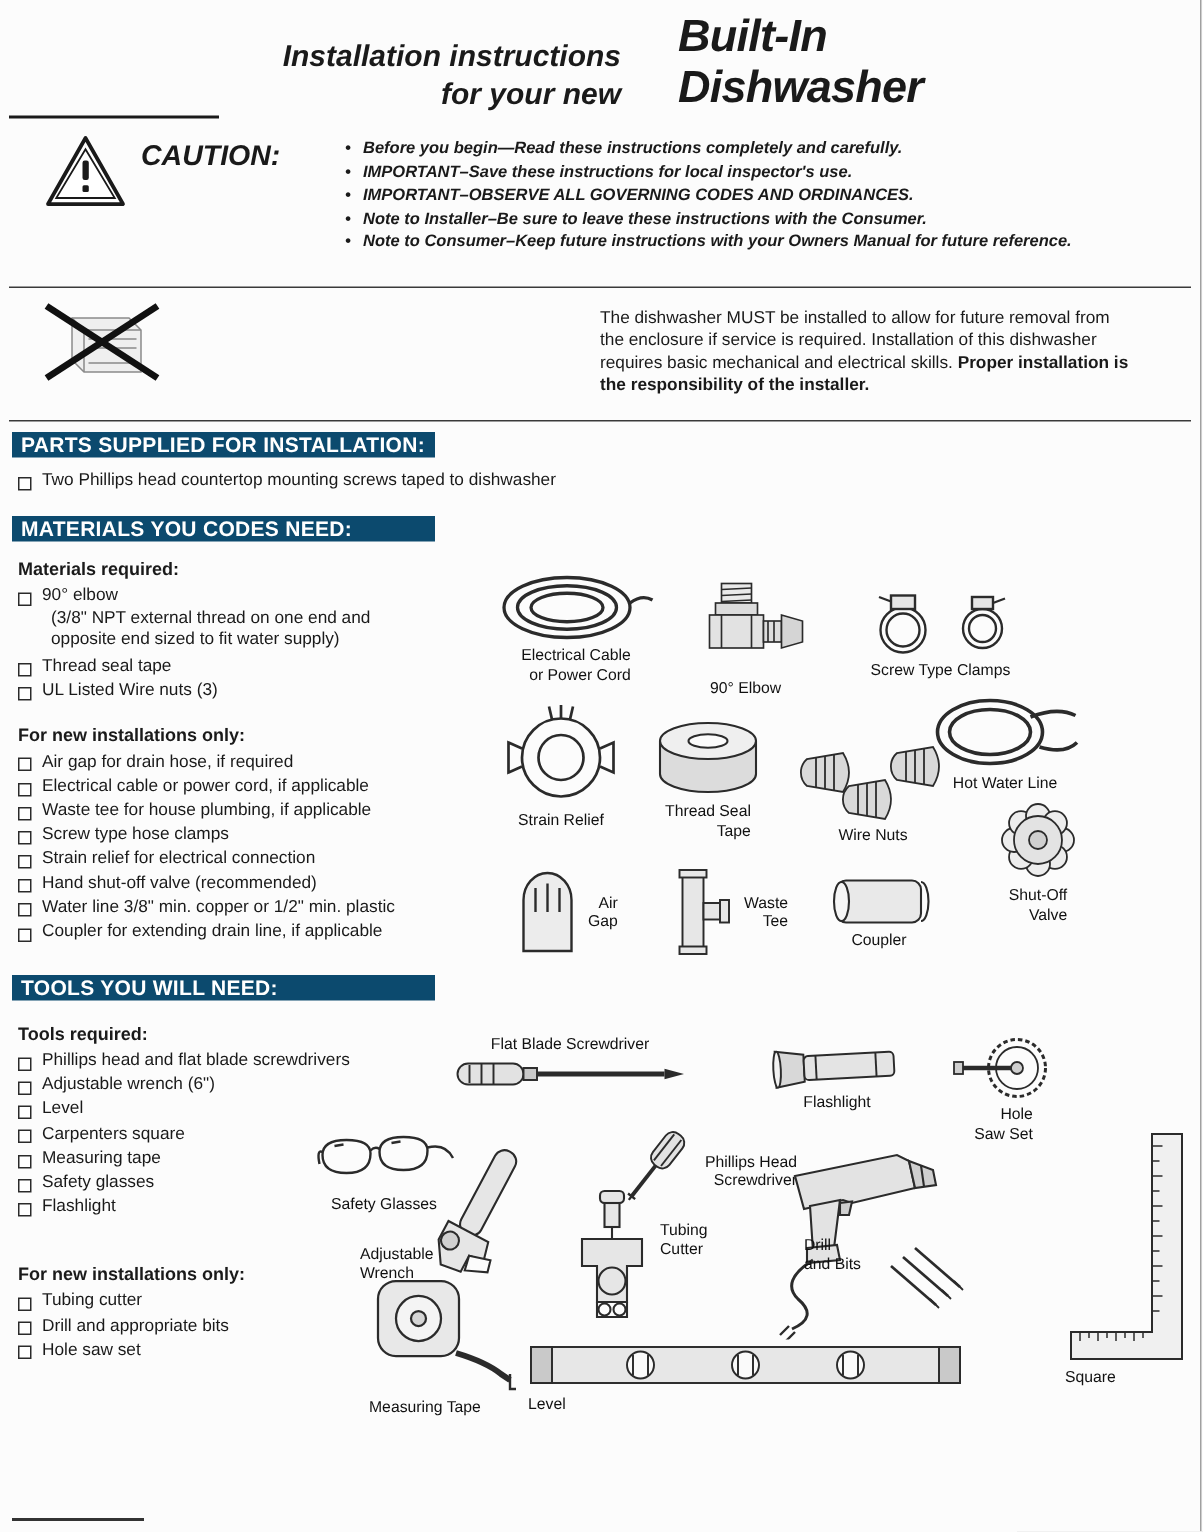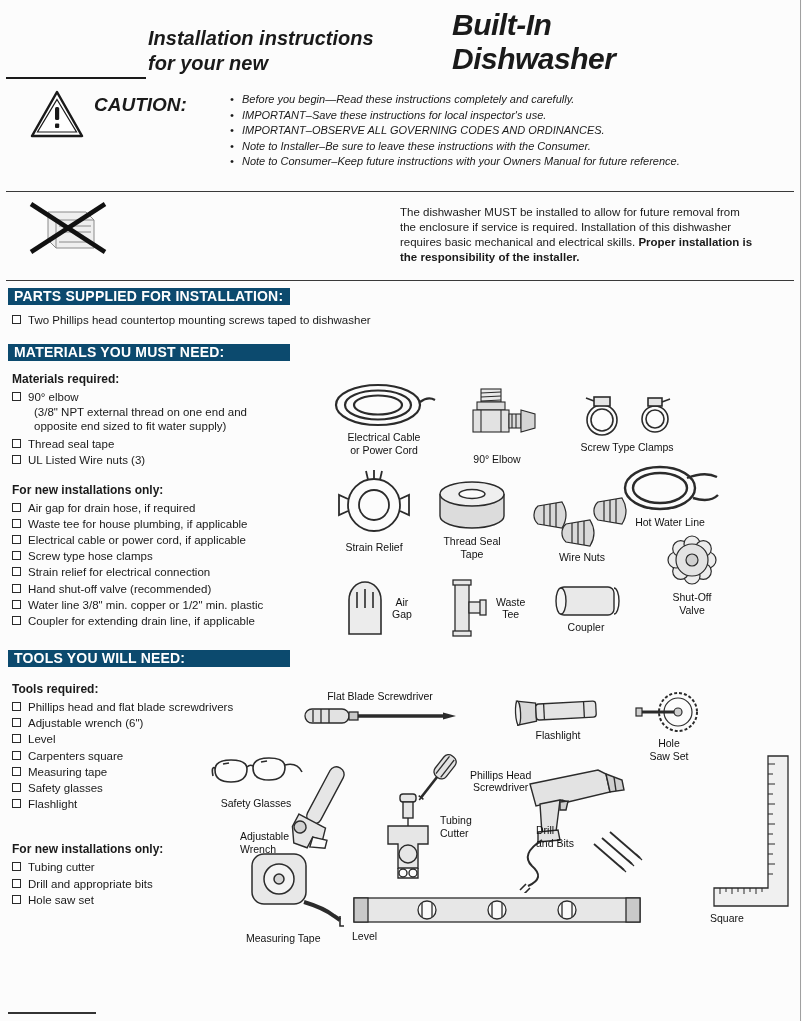--- a/index.html
+++ b/index.html
@@ -1,50 +1,50 @@
 <!DOCTYPE html>
 <html><head>
 <meta charset="utf-8">
 <style>
   *{margin:0;padding:0;box-sizing:border-box}
   html,body{background:#e9e9e9}
   body{width:802px;font-family:"Liberation Sans",sans-serif}
   .page{position:relative;width:802px;height:1021px;background:#fcfcfc;color:#1a1a1a;overflow:hidden}
   .pre{white-space:pre-line}
-  .doc-subtitle{position:absolute;left:148px;top:26px;width:266px;text-align:left;font-size:20px;font-weight:bold;font-style:italic;line-height:25px}
+  .doc-subtitle{position:absolute;left:148px;top:26px;width:266px;text-align:right;font-size:20px;font-weight:bold;font-style:italic;line-height:25px}
   .doc-title{position:absolute;left:452px;top:8px;font-size:30px;font-weight:bold;font-style:italic;line-height:34px;letter-spacing:-0.5px}
   .header-rule{position:absolute;left:6px;top:77px;width:140px;height:2px;background:#1a1a1a}
   .warning-tri{position:absolute;left:30px;top:90px}
   .caution-label{position:absolute;left:94px;top:94px;font-size:19px;font-weight:bold;font-style:italic}
   .caution-list{position:absolute;left:230px;top:92px;width:548px;list-style:none}
-  .caution-list li{font-size:11px;font-weight:normal;font-style:italic;line-height:15.6px;padding-left:12px;position:relative}
+  .caution-list li{font-size:11px;font-weight:bold;font-style:italic;line-height:15.6px;padding-left:12px;position:relative}
   .caution-list li::before{content:"•";position:absolute;left:0;top:0}
   .hr{position:absolute;left:6px;width:788px;height:1px;background:#3a3a3a}
   .damage-icon{position:absolute;left:26px;top:198px}
   .damage-left{position:absolute;left:118px;top:205px;width:238px;font-size:11.5px;line-height:15px}
   .damage-right{position:absolute;left:400px;top:205px;width:358px;font-size:11.5px;line-height:15px}
   .section-bar{position:absolute;left:8px;width:282px;height:17px;background:#0c4a6e;color:#fff;font-size:14px;font-weight:bold;line-height:17px;padding-left:6px;letter-spacing:.2px}
-  .check-item{display:flex;align-items:flex-start;margin-bottom:3.4px}
+  .check-item{display:flex;align-items:flex-end;margin-bottom:3.4px}
   .cb{flex:0 0 auto;width:9px;height:9px;border:1px solid #2a2a2a;margin:1px 7px 0 0;background:#fff}
   .ci-label{font-size:11.5px;line-height:12.8px}
   .col-label{font-size:12px;font-weight:bold;margin-bottom:5px}
   .area{position:absolute;left:0;width:742px}
   #materials-area{top:368px;height:286px}
   #tools-area{top:678px;height:336px}
   .col{position:absolute;left:12px;top:4px}
   #materials-col{width:332px}
   #tools-col{width:252px}
   .note{margin:-1px 0 5px 22px;width:254px;font-size:11.5px;line-height:13.5px}
   .gap{height:12px}
   .gap-lg{height:28px}
   .fig{position:absolute;display:flex;flex-direction:column;align-items:center;gap:3px}
   .fig-row{flex-direction:row;gap:7px}
   .fig-labeltop figcaption{order:1}
   .fig-labeltop svg{order:2}
-  .fig-label{font-size:10.5px;line-height:12.5px;text-align:center;color:#111;white-space:pre-line}
+  .fig-label{font-size:10.5px;line-height:12.5px;text-align:right;color:#111;white-space:pre-line}
   .abs{position:absolute}
   .abs-label{position:absolute;font-size:10.5px;line-height:12.5px;text-align:left;color:#111;white-space:pre-line}
   .edge-right{position:absolute;right:1px;top:0;width:1px;height:1021px;background:#a0a0a0}
   .bottom-mark{position:absolute;left:8px;top:1012px;width:88px;height:2px;background:#333}
 </style>
 </head>
 <body>
 
 <div class="page">
 
@@ -88,21 +88,21 @@
   <div class="hr" style="top:280px"></div>
 
   <div class="section-bar" style="top:288px">PARTS SUPPLIED FOR INSTALLATION:</div>
   <div class="abs" style="left:12px;top:314px">
     <div class="check-item">
       <span class="cb"></span>
       <span class="ci-label">Two Phillips head countertop mounting screws taped to dishwasher</span>
     </div>
   </div>
 
-  <div class="section-bar" style="top:344px">MATERIALS YOU MUST NEED:</div>
+  <div class="section-bar" style="top:344px">MATERIALS YOU CODES NEED:</div>
 
   <div class="area" id="materials-area">
     <div class="col" id="materials-col">
       <div class="col-label">Materials required:</div>
       <div class="check-item">
           <span class="cb"></span>
           <span class="ci-label">90° elbow</span>
         </div>
       <div class="note">(3/8" NPT external thread on one end and opposite end sized to fit water supply)</div>
       <div class="check-item">
@@ -114,25 +114,25 @@
           <span class="ci-label">UL Listed Wire nuts (3)</span>
         </div>
       <div class="gap"></div>
       <div class="col-label">For new installations only:</div>
       <div class="check-item">
           <span class="cb"></span>
           <span class="ci-label">Air gap for drain hose, if required</span>
         </div>
       <div class="check-item">
           <span class="cb"></span>
+          <span class="ci-label">Electrical cable or power cord, if applicable</span>
+        </div>
+      <div class="check-item">
+          <span class="cb"></span>
           <span class="ci-label">Waste tee for house plumbing, if  applicable</span>
-        </div>
-      <div class="check-item">
-          <span class="cb"></span>
-          <span class="ci-label">Electrical cable or power cord, if applicable</span>
         </div>
       <div class="check-item">
           <span class="cb"></span>
           <span class="ci-label">Screw type hose clamps</span>
         </div>
       <div class="check-item">
           <span class="cb"></span>
           <span class="ci-label">Strain relief for electrical connection</span>
         </div>
       <div class="check-item">

